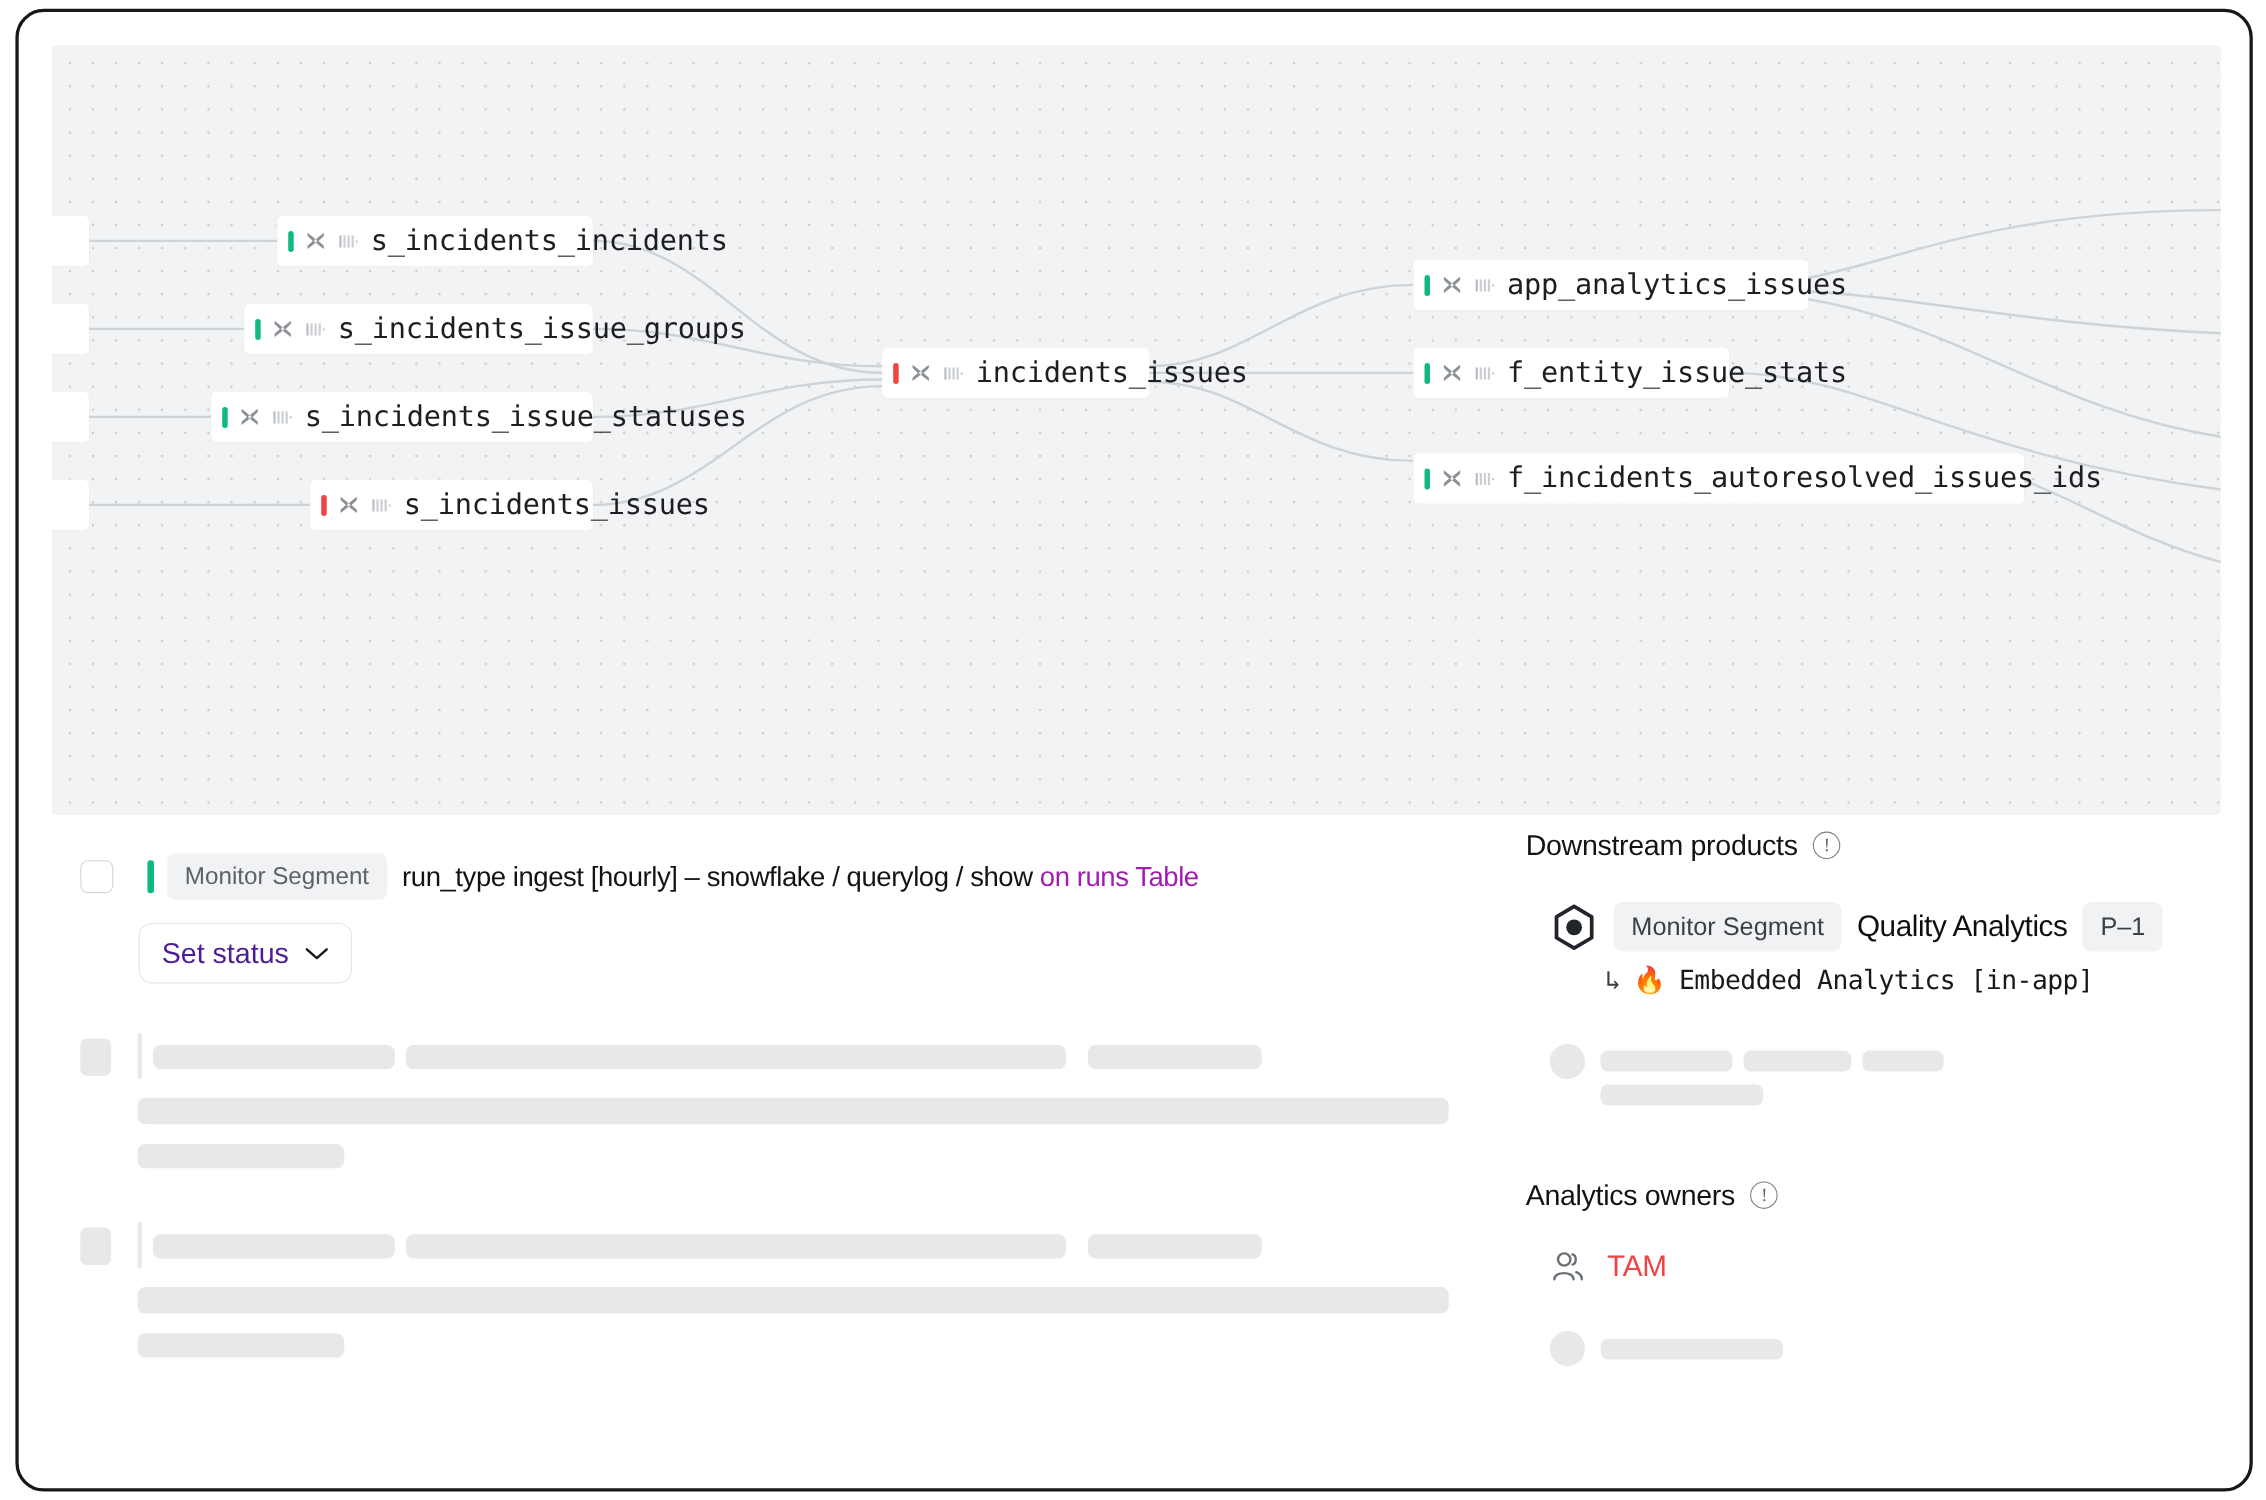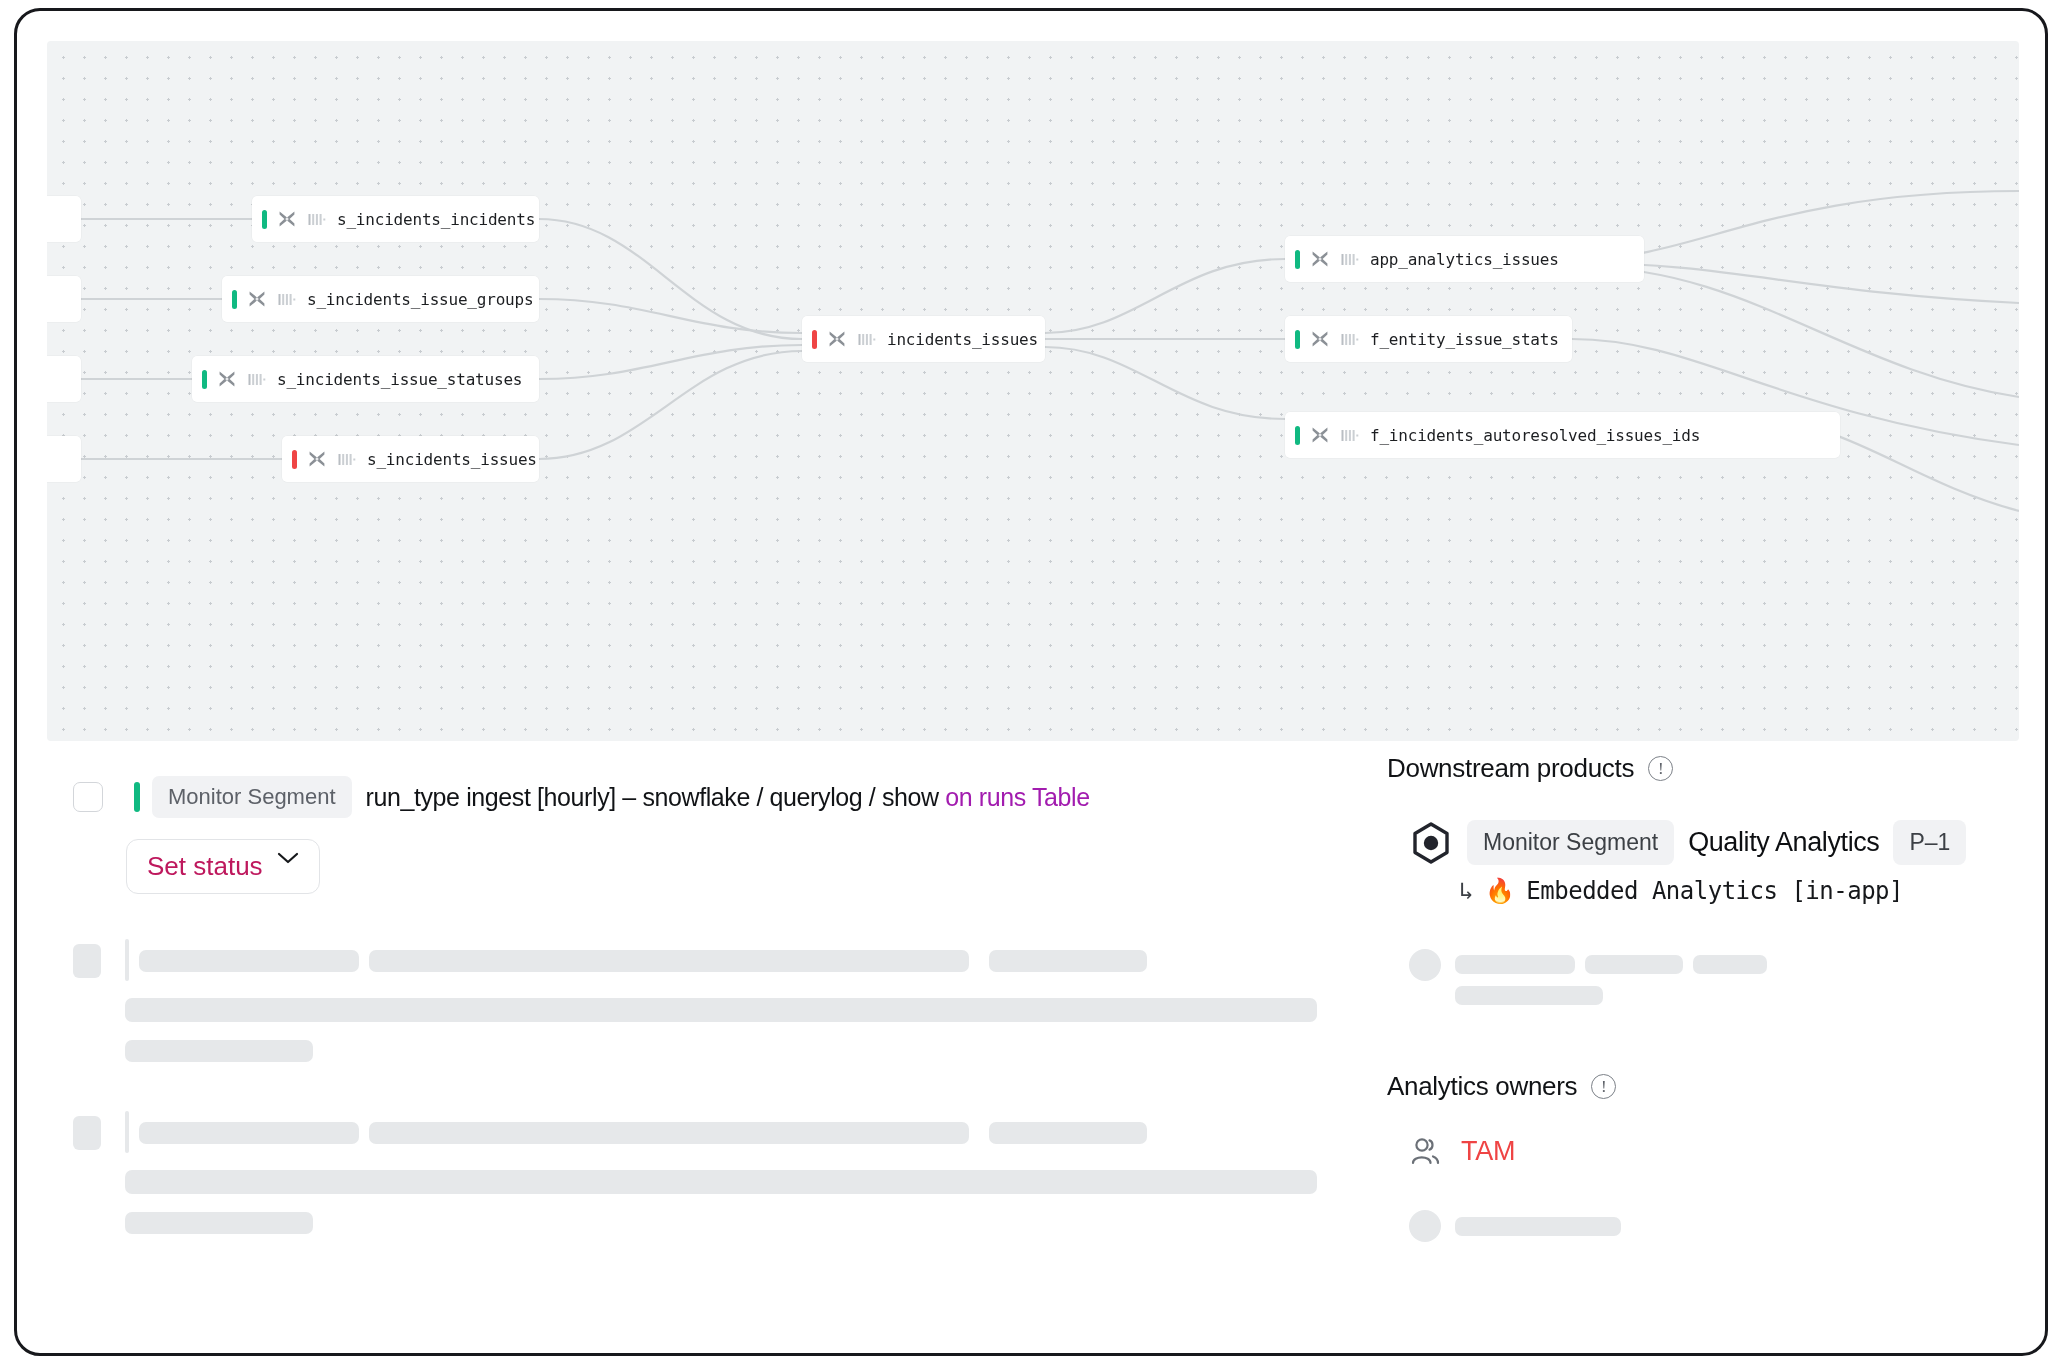--- a/index.html
+++ b/index.html
@@ -48,21 +48,21 @@
     background: #ffffff;
     border-radius: 5px;
     display: flex;
     align-items: center;
     padding: 0 14px 0 10px;
     box-shadow: 0 0 0 0.5px rgba(0,0,0,0.04);
     white-space: nowrap;
   }
   .node-label {
     font-family: "DejaVu Sans Mono", monospace;
-    font-size: 16px;
+    font-size: 26px;
     color: #1c1e21;
     letter-spacing: -0.2px;
     margin-left: 10px;
   }
   .status-bar {
     width: 5px;
     height: 19px;
     border-radius: 2.5px;
     flex: 0 0 auto;
   }
@@ -143,28 +143,28 @@
     font-family: "DejaVu Sans Mono", monospace;
     font-size: 22px;
     color: #1c1e21;
     letter-spacing: -0.3px;
   }
 
   .set-status {
     margin-top: 20px;
     margin-left: 53px;
     display: inline-flex;
-    align-items: flex-start;
+    align-items: center;
     gap: 14px;
     background: #ffffff;
     border: 1.6px solid #e2e4e7;
     border-radius: 12px;
     padding: 11px 20px;
     font-size: 26px;
-    color: #be185d;
+    color: #4c1d95;
     cursor: pointer;
   }
 
   
   .sk { background: #e6e8ea; border-radius: 7px; }
   .sk-row { position: relative; margin-top: 42px; height: 130px; }
   .sk-check { position: absolute; left: 0; top: 8px; width: 28px; height: 34px; border-radius: 6px; background:#e6e8ea; }
   .sk-bar-v { position: absolute; left: 52px; top: 3px; width: 4px; height: 42px; border-radius: 2px; background:#e6e8ea; }
   .sk-l1a { position: absolute; left: 66px; top: 14px; width: 220px; height: 22px; }
   .sk-l1b { position: absolute; left: 296px; top: 14px; width: 600px; height: 22px; }

